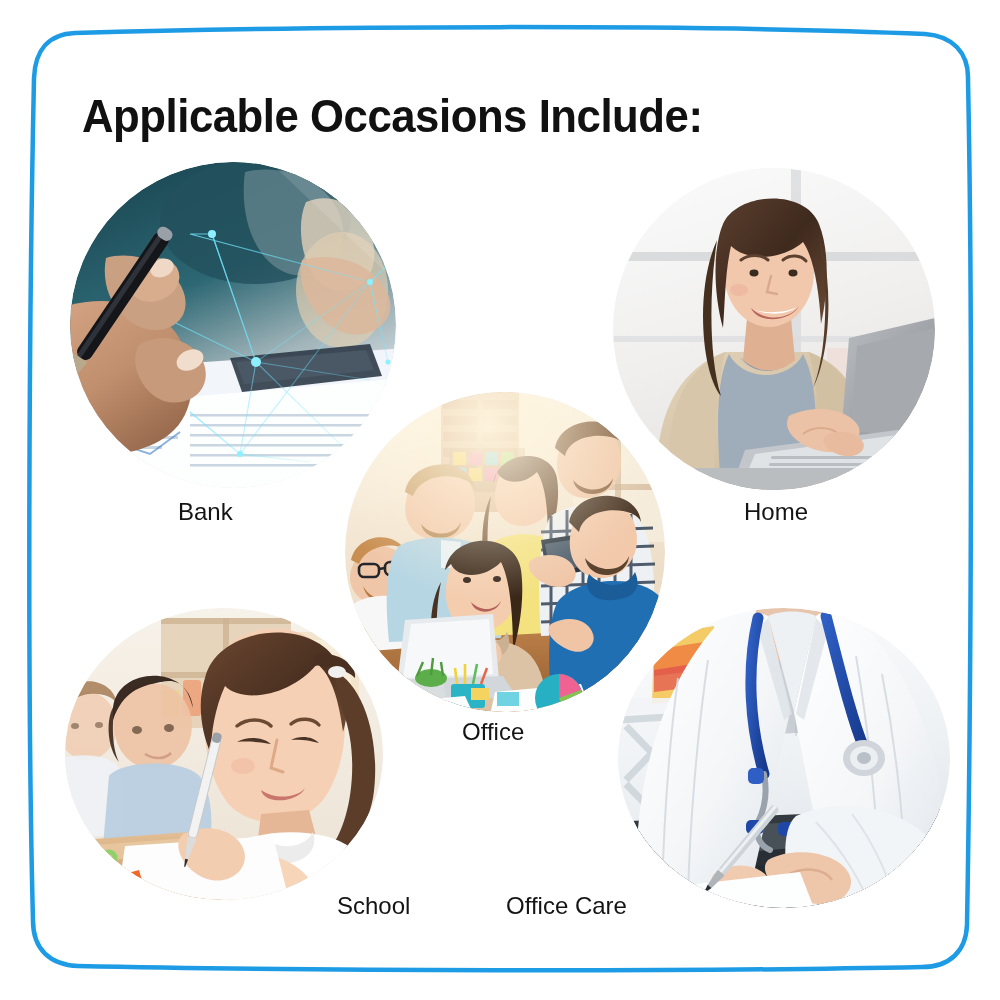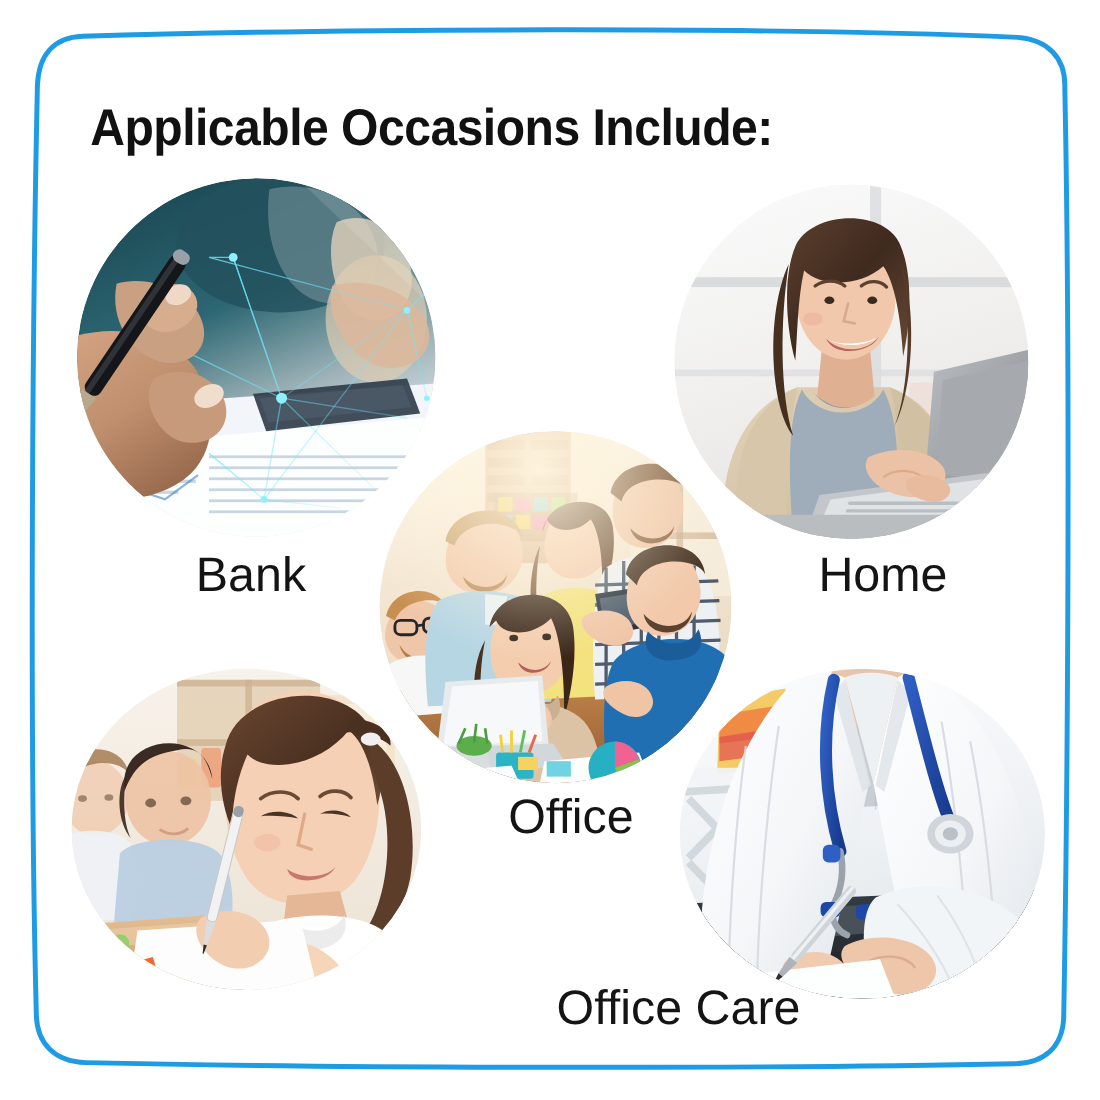--- a/index.html
+++ b/index.html
@@ -62,21 +62,21 @@
     box-shadow: 0 0 0 9px #ffffff;
     pointer-events: none;
   }
   .h-office { left: 345px; top: 392px; width: 320px; height: 320px; }
 
   
   .caption {
     position: absolute;
     font-family: "Liberation Sans", sans-serif;
     font-weight: normal;
-    font-size: 44px;
+    font-size: 24px;
     color: #141414;
     white-space: nowrap;
   }
   .cap-bank   { left: 178px; top: 498px; }
   .cap-home   { left: 744px; top: 498px; }
   .cap-office { left: 462px; top: 718px; }
   .cap-school { left: 337px; top: 892px; }
   .cap-health { left: 506px; top: 892px; }
 </style>
 </head>
@@ -589,15 +589,16 @@
           <path d="M112 272 L121 272 L119 290 L114 290 Z" fill="#aeb4ba"></path>
           <path d="M114 290 L119 290 L117 298 L116 298 Z" fill="#2b2f33"></path>
         </g>
       </g>
     </svg>
   </div>
 
   <div class="caption cap-bank">Bank</div>
   <div class="caption cap-office">Office</div>
   <div class="caption cap-home">Home</div>
+  <div class="caption cap-school">School</div>
   <div class="caption cap-health">Office Care</div>
 
 </div>
 
 </body></html>

